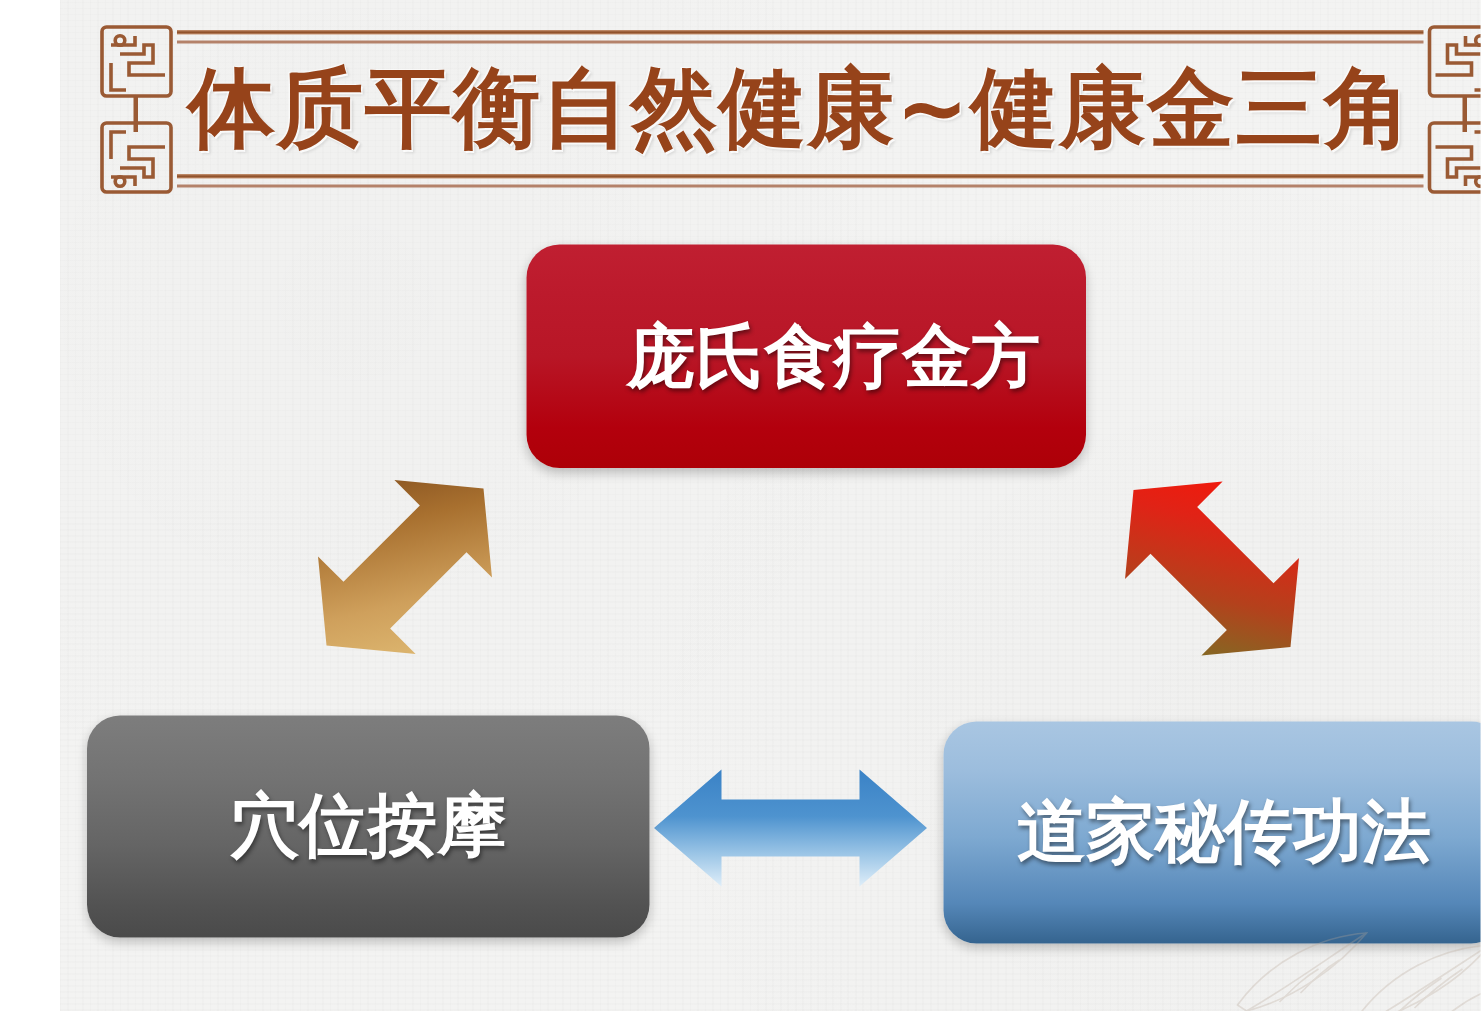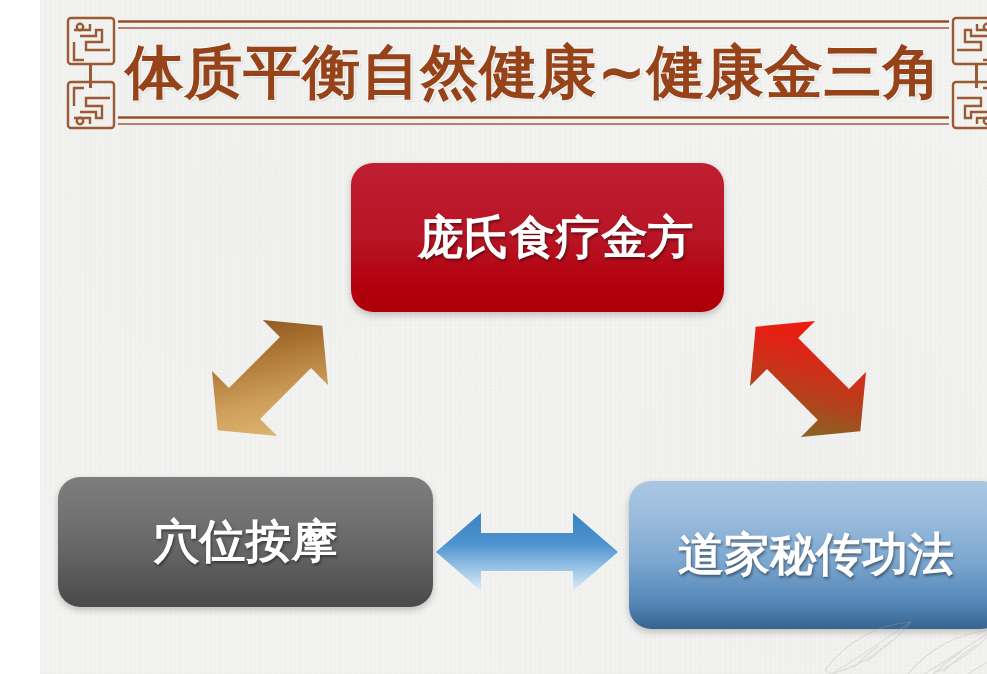--- a/index.html
+++ b/index.html
@@ -133,21 +133,21 @@
     font-size: 46px;
     background: linear-gradient(180deg, #c01f31 0%, #bc1a2c 22%, #b81626 50%, #b3000d 82%, #ad0007 100%);
     box-shadow: 0 3px 7px rgba(0,0,0,0.22);
     padding-left: 36px;
   }
 
   #node-left {
     left: 18px;
     top: 477px;
     width: 375px;
-    height: 130px;
+    height: 148px;
     border-radius: 22px;
     font-size: 46px;
     background: linear-gradient(180deg, #7d7d7d 0%, #737373 28%, #656565 58%, #525252 86%, #4a4a4a 100%);
     box-shadow: 0 3px 7px rgba(0,0,0,0.22);
   }
 
   #node-right {
     left: 589px;
     top: 481px;
     width: 374px;

